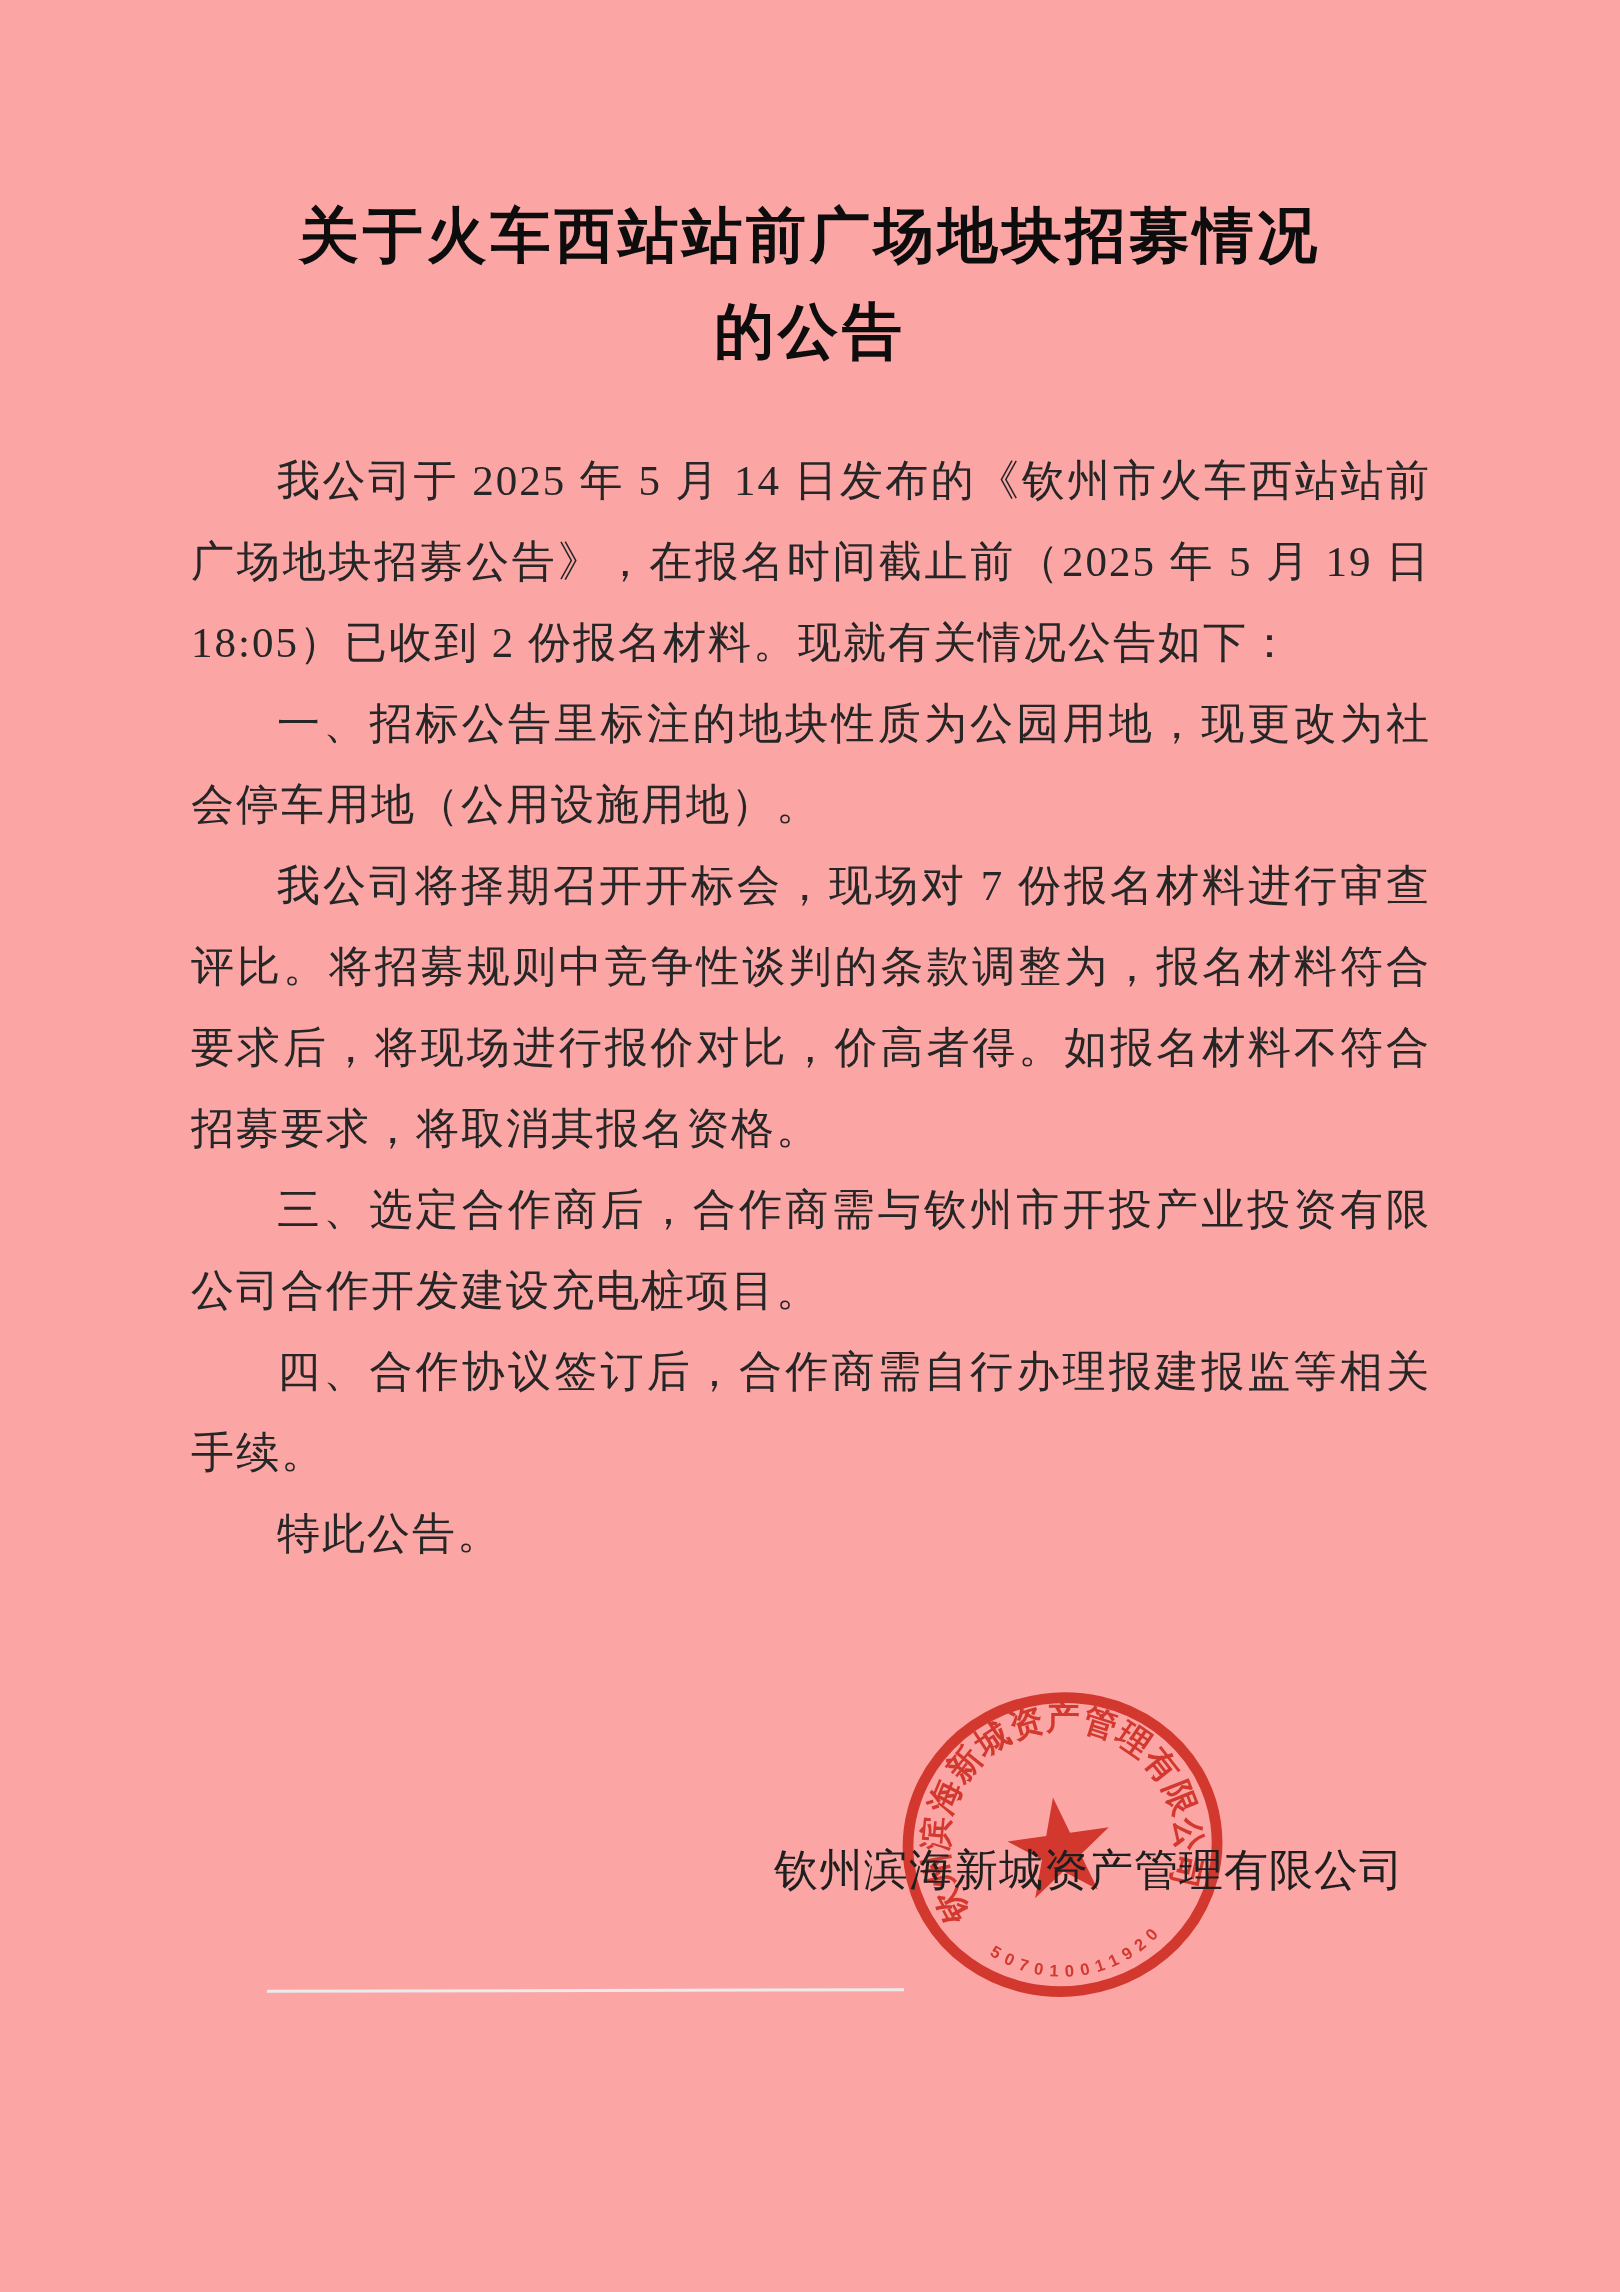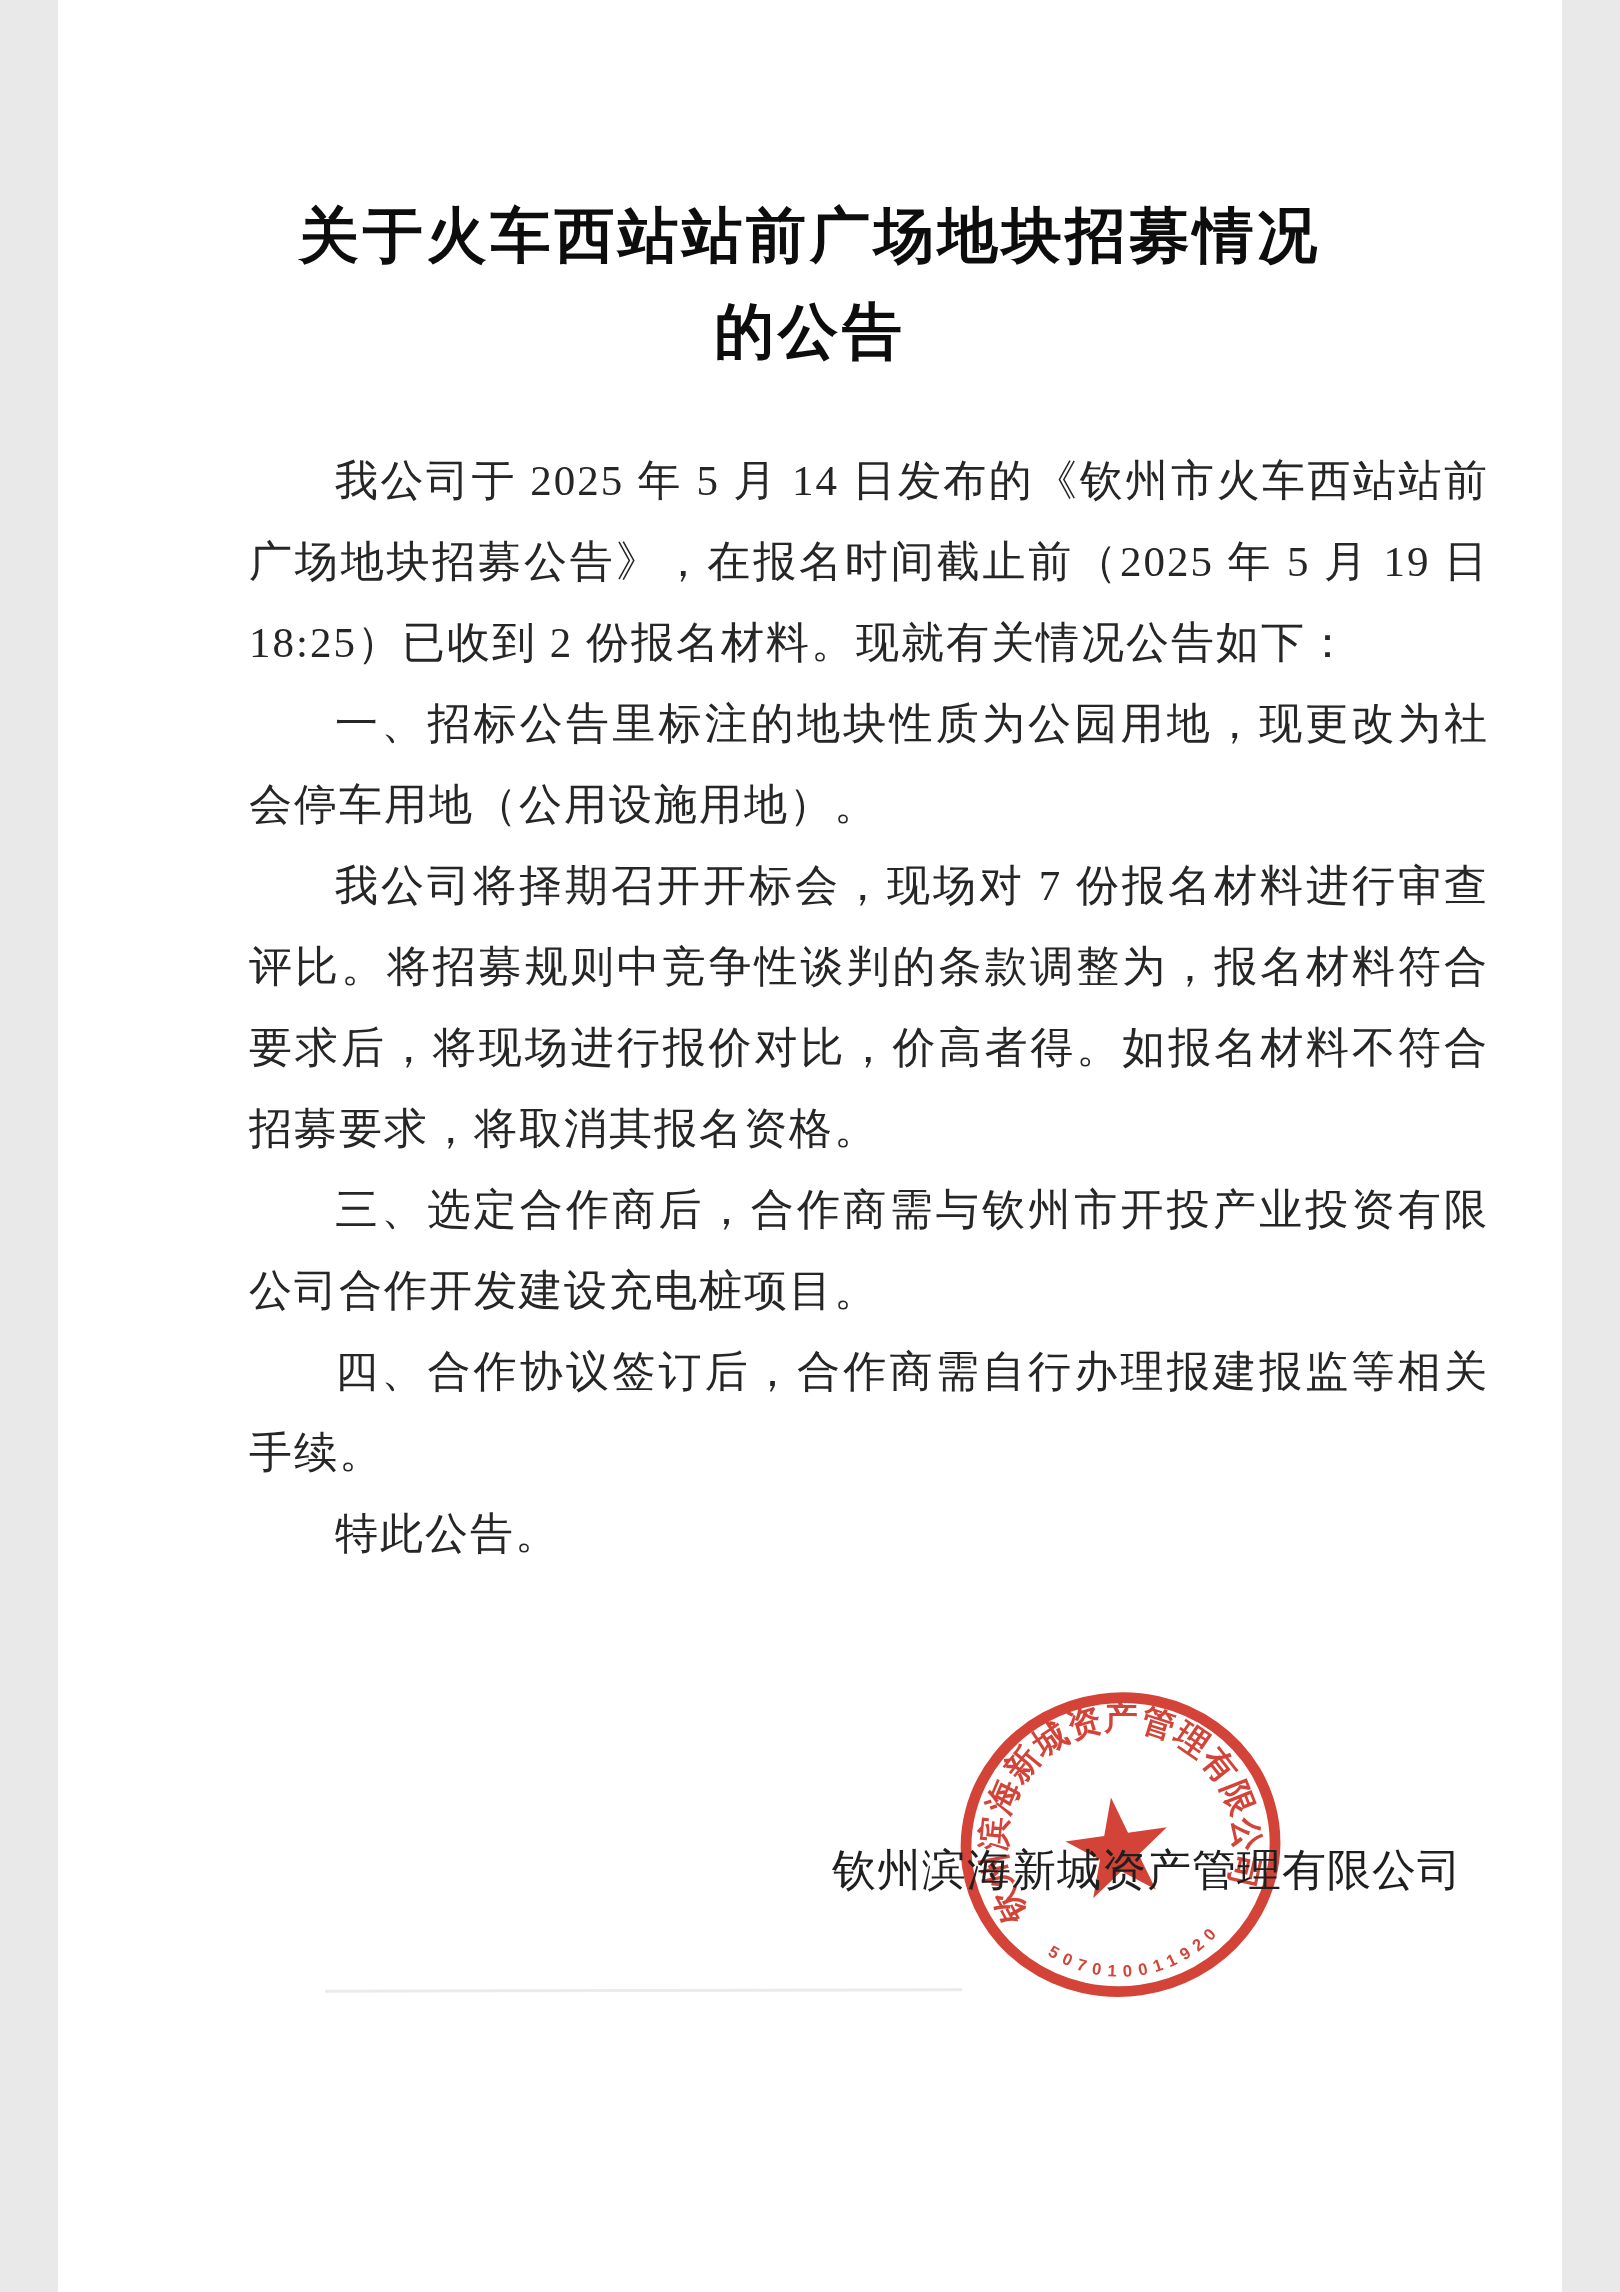--- a/index.html
+++ b/index.html
@@ -1,21 +1,21 @@
 <!DOCTYPE html>
 <html><head>
 <meta charset="utf-8">
 <style>
   html, body { margin: 0; padding: 0; background: #e9e9e9; }
   .page {
     position: relative;
-    width: 1504px;
+    width: 1620px;
     height: 2293px;
     margin: 0 auto;
-    background: #ffffff;
+    background: #fca5a5;
     overflow: hidden;
     font-family: "Liberation Serif", "DejaVu Serif", serif;
     color: #262626;
   }
   .doc-title {
     position: absolute;
     top: 188px;
     left: 0;
     width: 100%;
     text-align: center;
@@ -95,21 +95,21 @@
 <body>
 
 <div class="page">
 
   <h1 class="doc-title">
     <span class="title-line">关于火车西站站前广场地块招募情况</span>
     <span class="title-line">的公告</span>
   </h1>
 
   <section class="body-text">
-    <p>我公司于 2025 年 5 月 14 日发布的《钦州市火车西站站前广场地块招募公告》，在报名时间截止前（2025 年 5 月 19 日 18:25）已收到 2 份报名材料。现就有关情况公告如下：</p>
+    <p>我公司于 2025 年 5 月 14 日发布的《钦州市火车西站站前广场地块招募公告》，在报名时间截止前（2025 年 5 月 19 日 18:05）已收到 2 份报名材料。现就有关情况公告如下：</p>
     <p>一、招标公告里标注的地块性质为公园用地，现更改为社会停车用地（公用设施用地）。</p>
     <p>我公司将择期召开开标会，现场对 7 份报名材料进行审查评比。将招募规则中竞争性谈判的条款调整为，报名材料符合要求后，将现场进行报价对比，价高者得。如报名材料不符合招募要求，将取消其报名资格。</p>
     <p>三、选定合作商后，合作商需与钦州市开投产业投资有限公司合作开发建设充电桩项目。</p>
     <p>四、合作协议签订后，合作商需自行办理报建报监等相关手续。</p>
     <p>特此公告。</p>
   </section>
 
   <div class="scan-line"></div>
 
   <svg class="seal" viewBox="0 0 340 330" aria-hidden="true">

